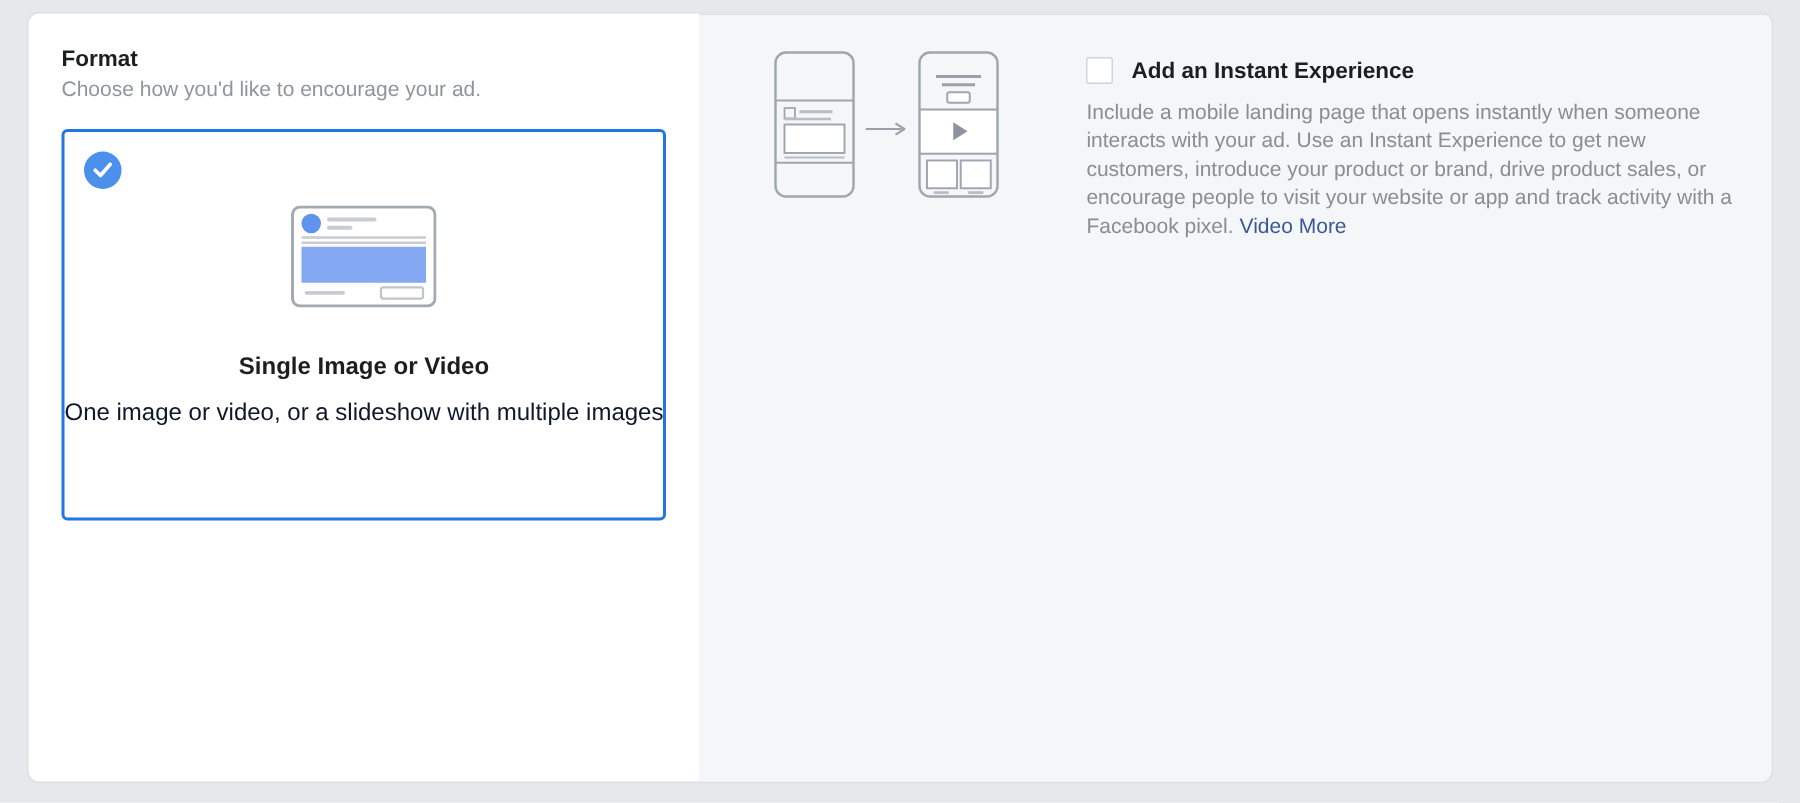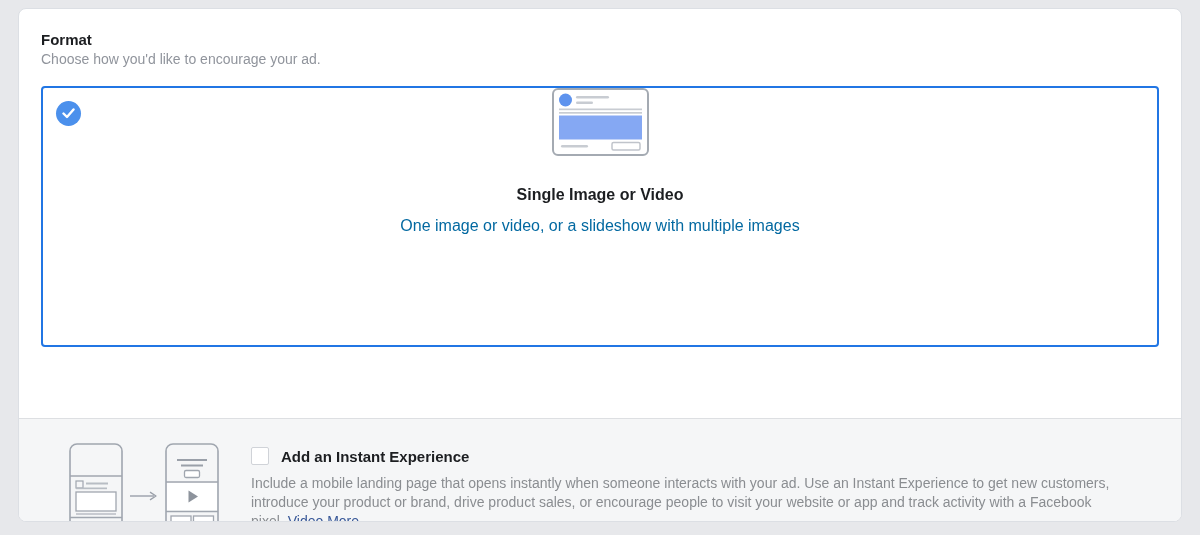--- a/index.html
+++ b/index.html
@@ -10,68 +10,68 @@
     position:relative;
     -webkit-font-smoothing:antialiased;
   }
   .panel {
     position:absolute; left:18px; top:8px;
     width:1164px; height:514px;
     background:#ffffff;
     border:1px solid #dcdfe4;
     border-radius:8px;
     box-sizing:border-box;
-    display:flex; flex-direction:column;
+    display:flex; flex-direction:row;
     overflow:hidden;
-    gap:48px;
   }
   .white-area { padding:22px 22px 23px 22px; }
   .header-title {
     font-size:15px; font-weight:bold; color:#1c1e21;
     margin:0 0 3px 0;
   }
   .header-sub { font-size:14px; color:#90949c; }
 
   .format-card {
     margin-top:19px;
     height:261px;
     border:2px solid #2176e4;
     border-radius:4px;
     box-sizing:border-box;
     position:relative;
     display:flex; flex-direction:column; align-items:center;
+    padding-top:49px;
     background:#ffffff;
     cursor:pointer;
   }
   .check-badge {
     position:absolute; left:13px; top:13px;
     width:25px; height:25px; border-radius:50%;
     background:#4b90ec;
     display:flex; align-items:center; justify-content:center;
   }
   .card-title {
     margin-top:26px;
     font-size:16px; font-weight:bold; color:#1c1e21;
   }
   .card-sub {
     margin-top:13px;
-    font-size:16px; color:#0369a1;
+    font-size:16px; color:#0f172a;
   }
 
   .ix-section {
     flex:1;
     background:#f5f6f7;
     border-top:1px solid #dddfe2;
     display:flex;
     padding:24px 22px 0 50px;
     box-sizing:border-box;
   }
   .ix-illustration { display:flex; align-items:flex-start; }
   .ix-arrow { margin:44px 7px 0 7px; }
-  .ix-text { margin-left:32px; padding-top:4px; }
+  .ix-text { margin-left:58px; padding-top:4px; }
   .ix-checkbox-row { display:flex; align-items:center; }
   .ix-checkbox {
     width:16px; height:16px;
     background:#ffffff;
     border:1px solid #d0d3d8;
     border-radius:2px;
     cursor:pointer;
     flex:0 0 auto;
   }
   .ix-label {

